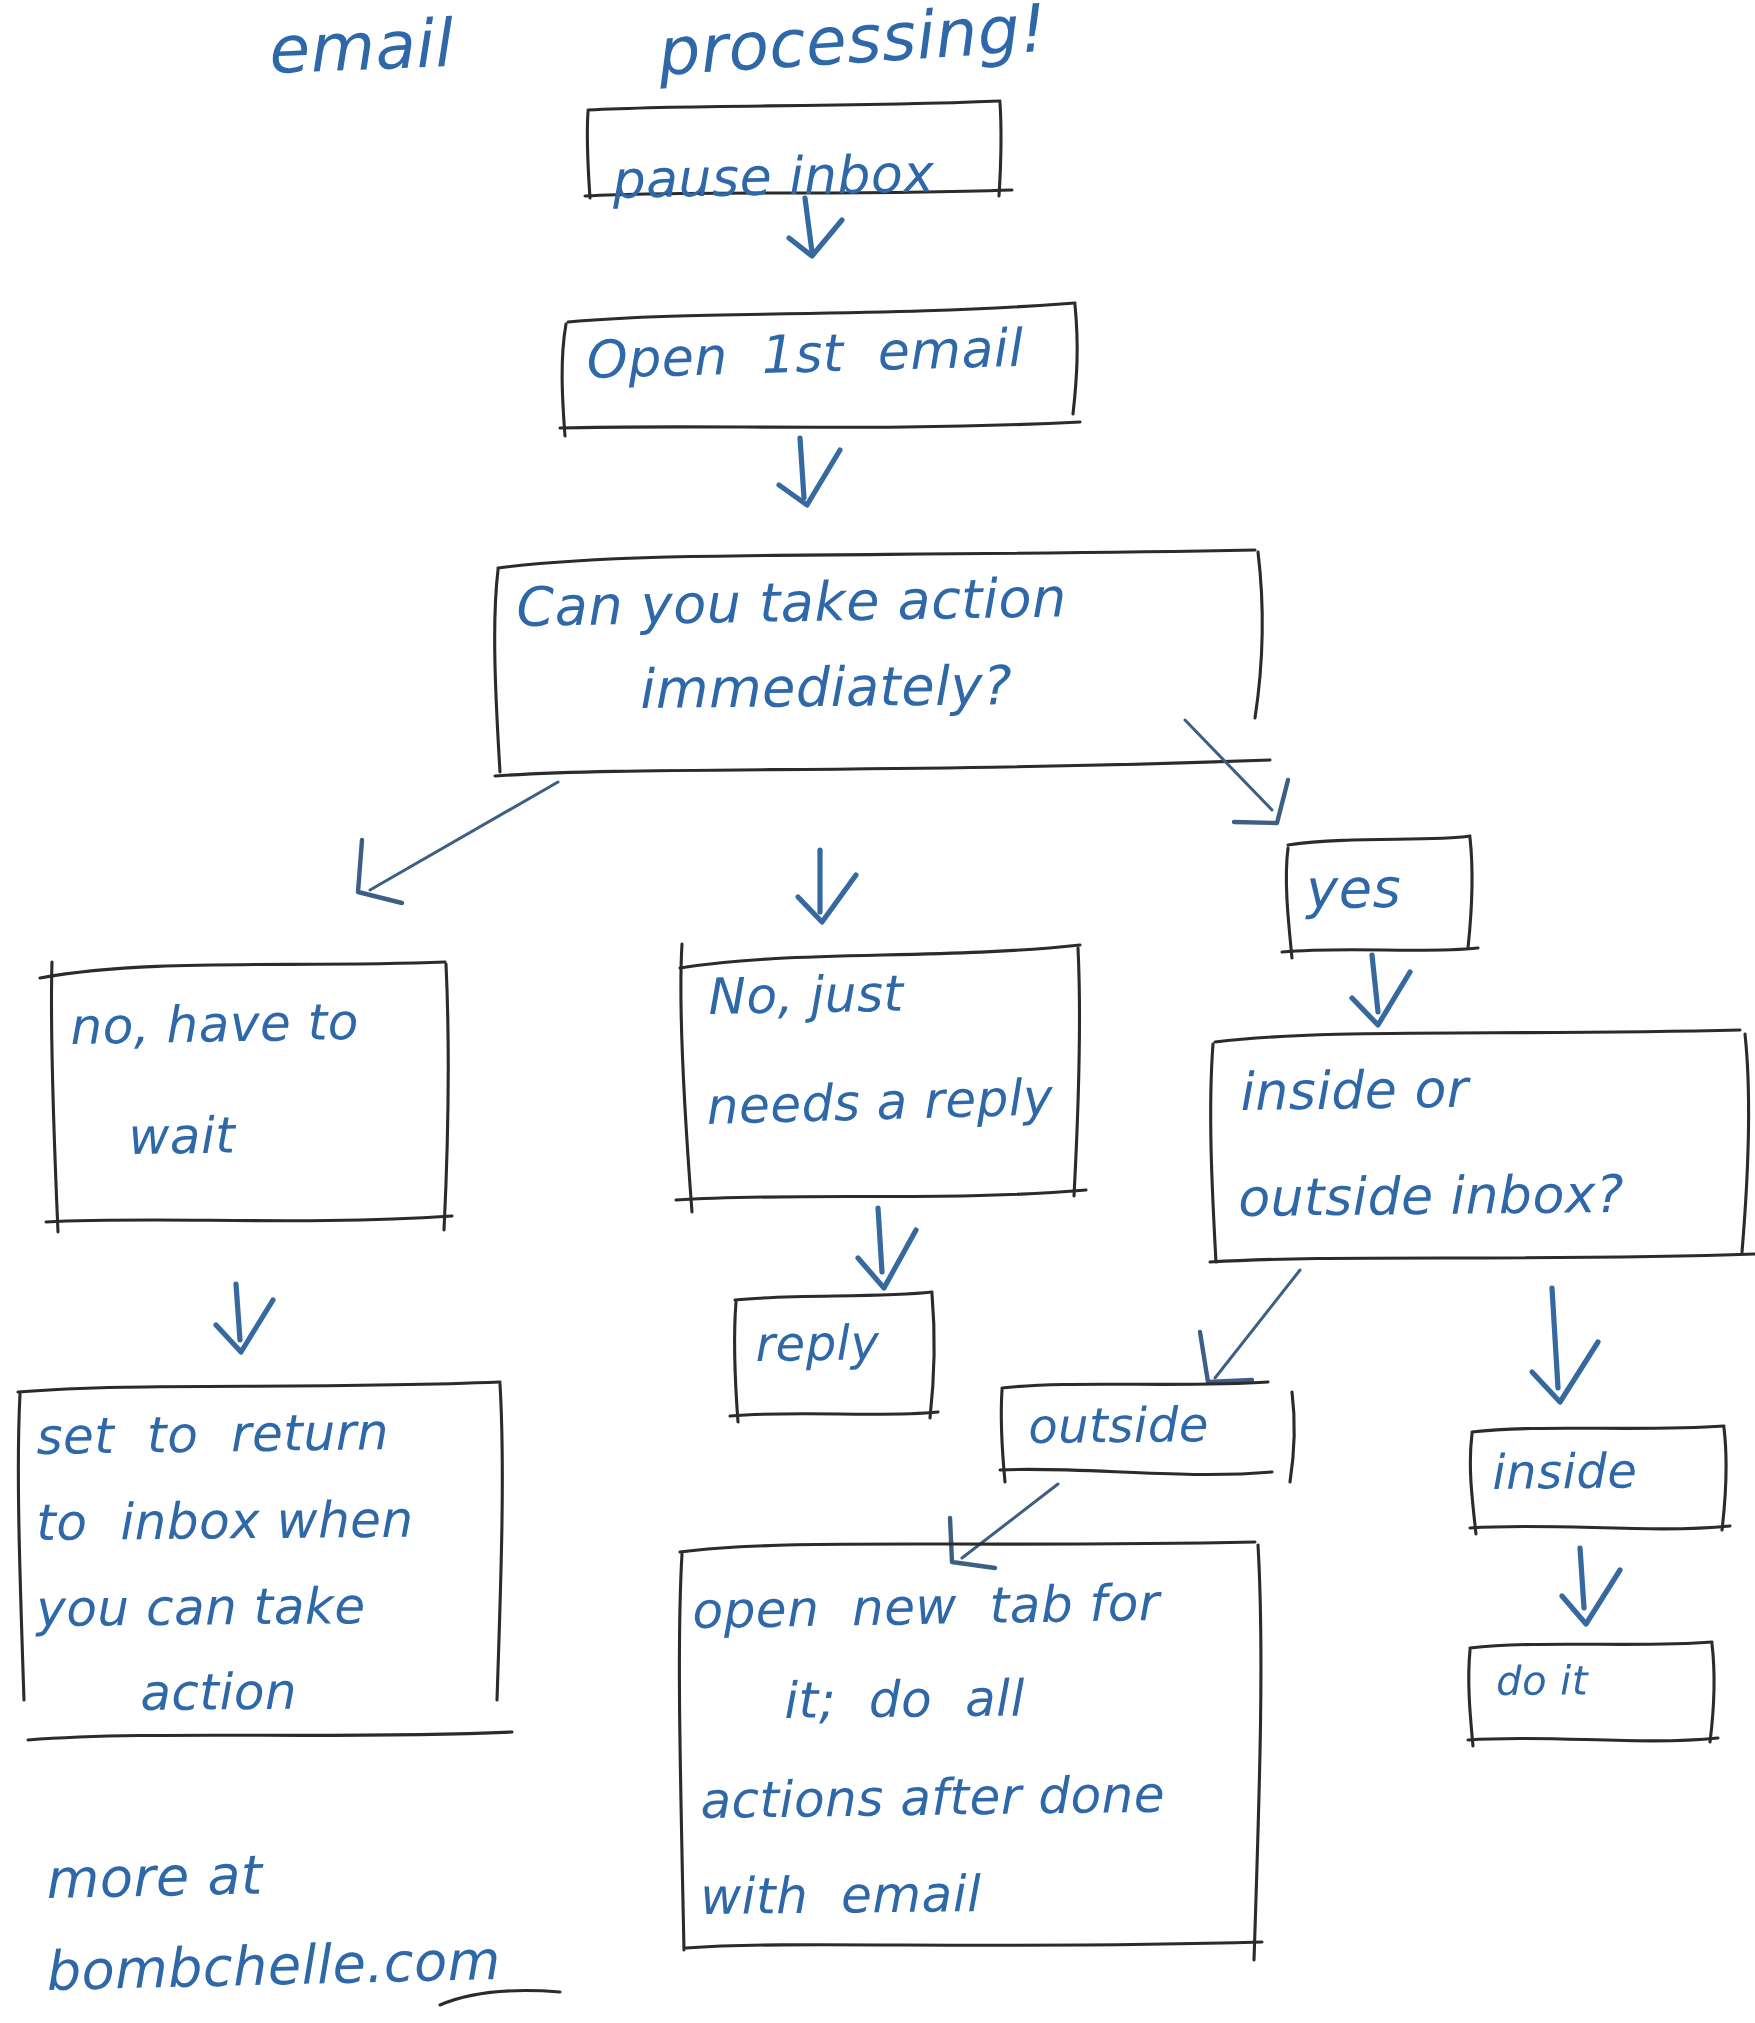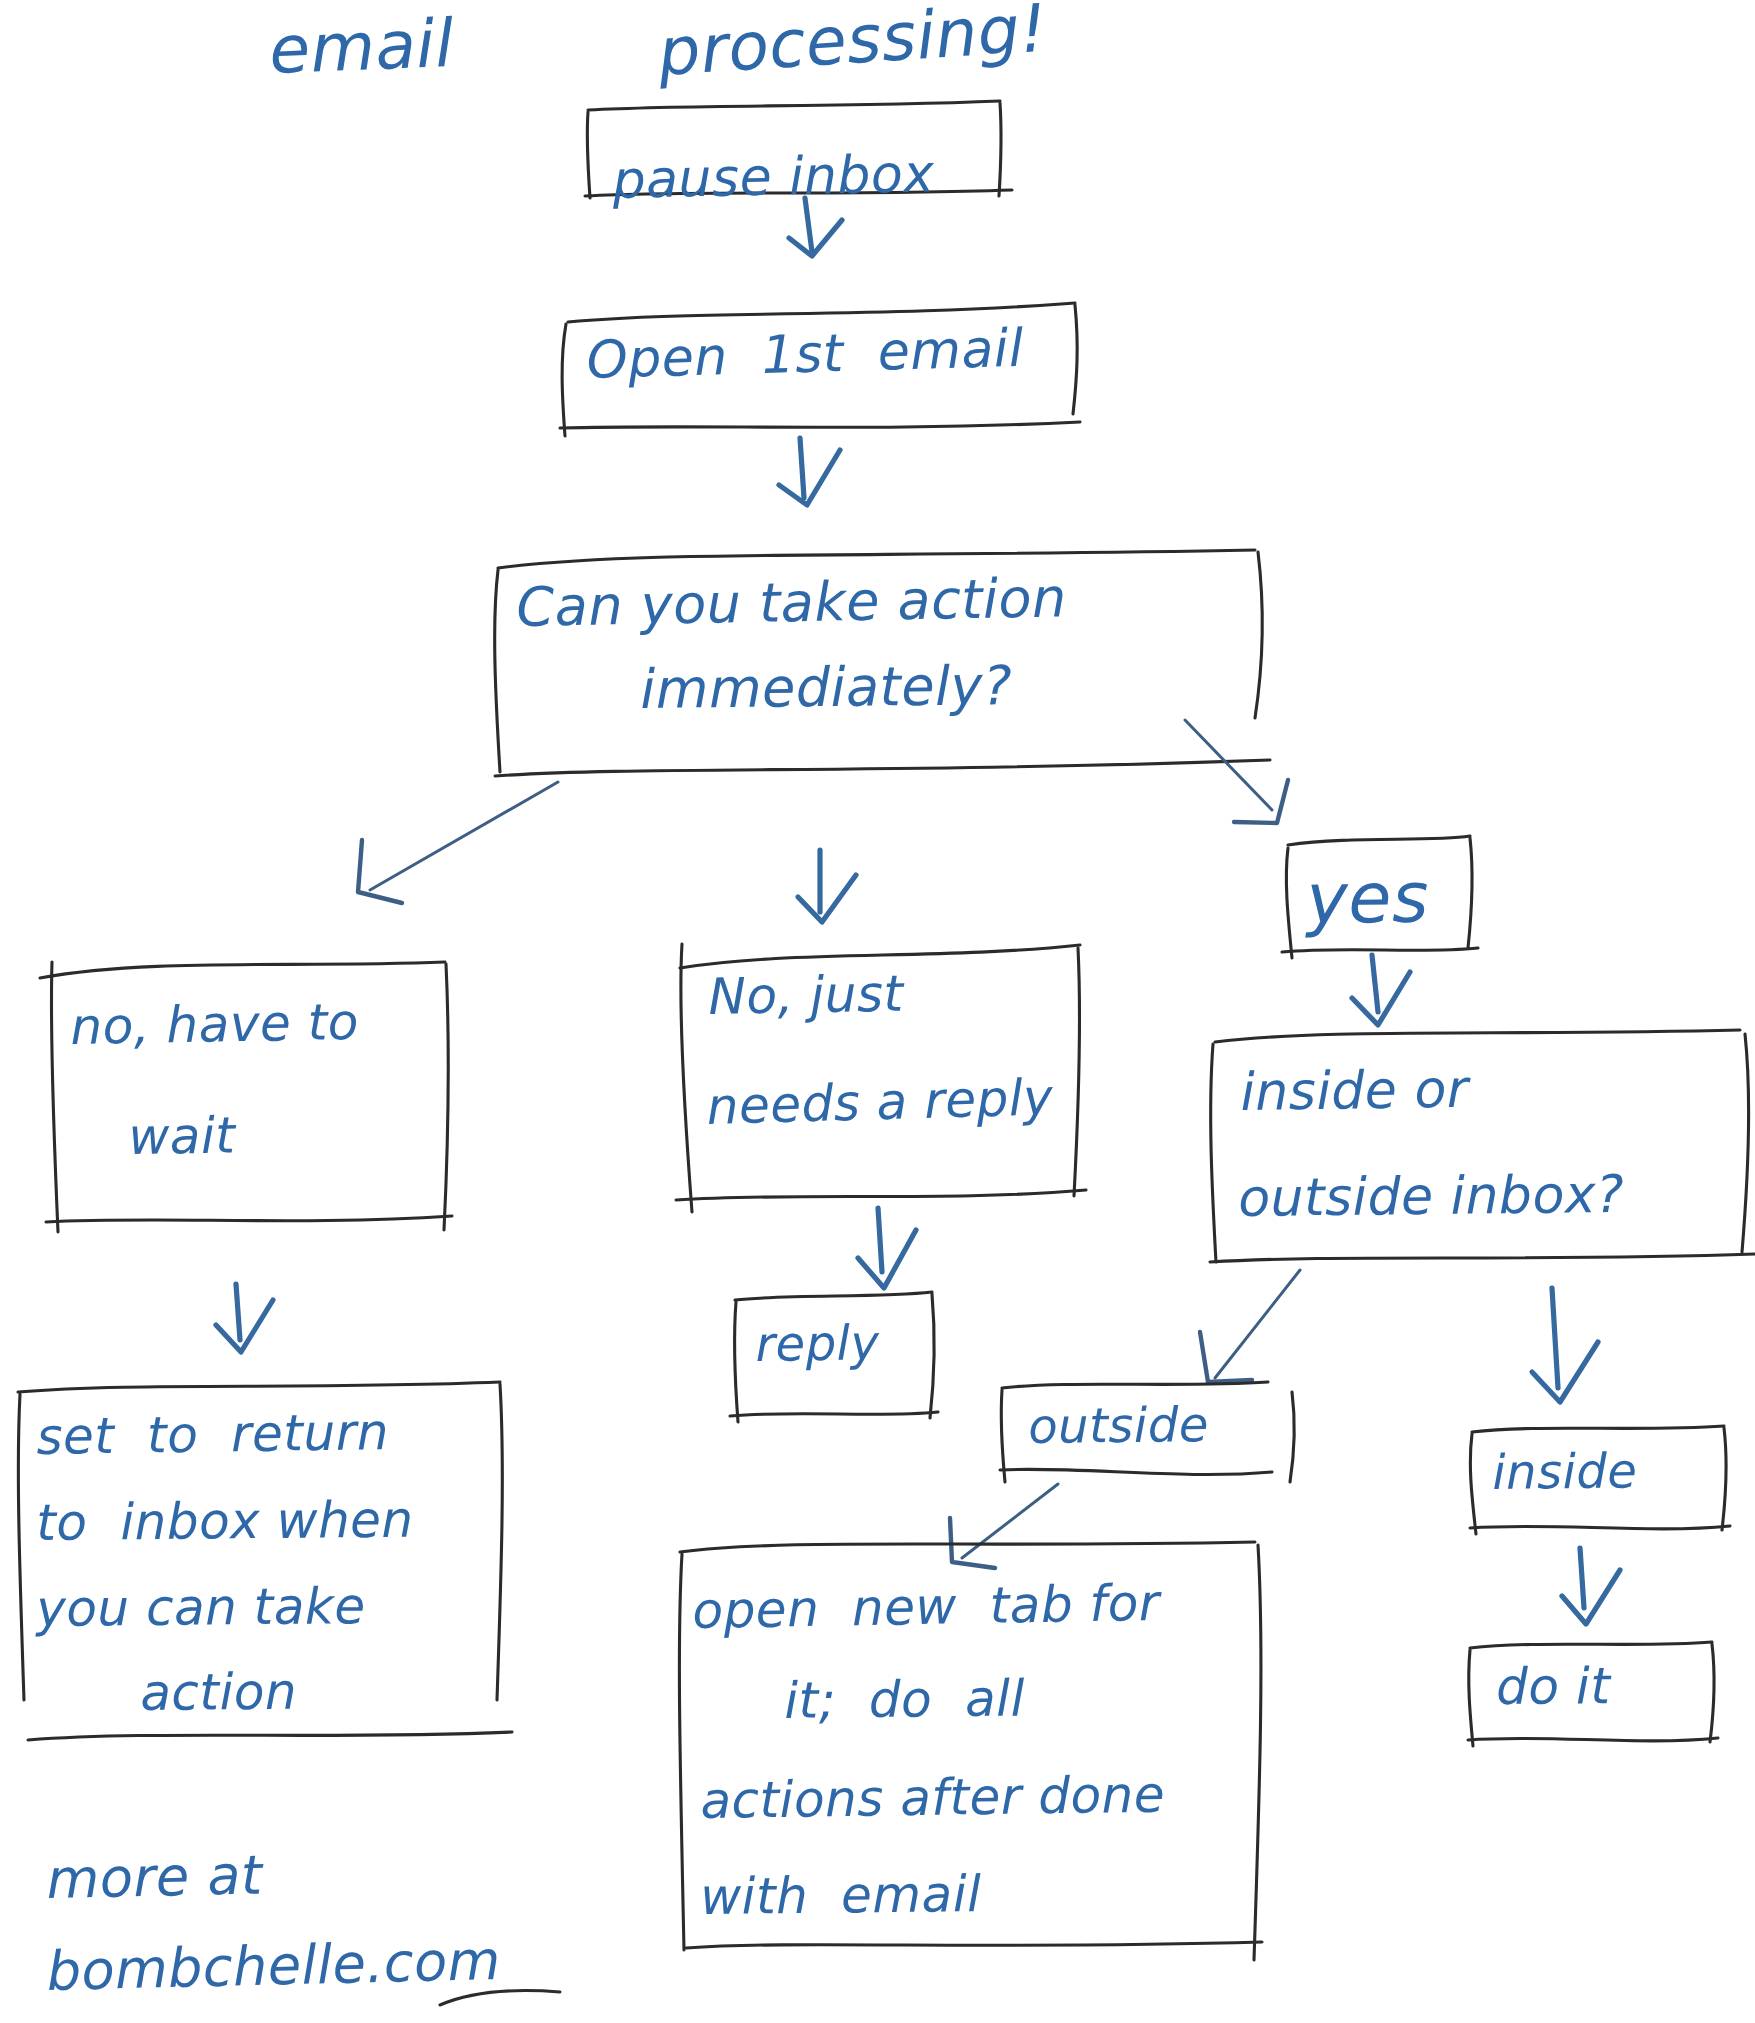--- a/index.html
+++ b/index.html
@@ -202,37 +202,37 @@
 
   <div class="ink node-text" style="left:516px;top:576px;font-size:54px;transform:rotate(-1.0deg);">Can you take action</div>
   <div class="ink node-text" style="left:640px;top:658px;font-size:54px;transform:rotate(-0.6deg);">immediately?</div>
 
   <div class="ink node-text" style="left:70px;top:998px;font-size:50px;transform:rotate(-1.0deg);">no, have to</div>
   <div class="ink node-text" style="left:128px;top:1108px;font-size:50px;transform:rotate(-0.8deg);">wait</div>
 
   <div class="ink node-text" style="left:708px;top:968px;font-size:50px;transform:rotate(-1.0deg);">No, just</div>
   <div class="ink node-text" style="left:706px;top:1078px;font-size:50px;transform:rotate(-1.6deg);">needs a reply</div>
 
-  <div class="ink node-text" style="left:1306px;top:858px;font-size:70px;transform:rotate(-0.6deg);">yes</div>
+  <div class="ink node-text" style="left:1306px;top:858px;font-size:54px;transform:rotate(-0.6deg);">yes</div>
 
   <div class="ink node-text" style="left:1240px;top:1062px;font-size:52px;transform:rotate(-0.8deg);">inside or</div>
   <div class="ink node-text" style="left:1238px;top:1168px;font-size:52px;transform:rotate(-0.6deg);">outside inbox?</div>
 
   <div class="ink node-text" style="left:36px;top:1408px;font-size:50px;transform:rotate(-0.8deg);">set  to  return</div>
   <div class="ink node-text" style="left:36px;top:1494px;font-size:50px;transform:rotate(-0.5deg);">to  inbox when</div>
   <div class="ink node-text" style="left:36px;top:1580px;font-size:50px;transform:rotate(-0.5deg);">you can take</div>
   <div class="ink node-text" style="left:140px;top:1664px;font-size:50px;transform:rotate(-0.5deg);">action</div>
 
   <div class="ink node-text" style="left:755px;top:1316px;font-size:48px;transform:rotate(-0.8deg);">reply</div>
 
   <div class="ink node-text" style="left:1028px;top:1398px;font-size:48px;transform:rotate(-0.6deg);">outside</div>
 
   <div class="ink node-text" style="left:1492px;top:1444px;font-size:48px;transform:rotate(-0.6deg);">inside</div>
 
-  <div class="ink node-text" style="left:1496px;top:1658px;font-size:50px;transform:rotate(-0.4deg);">do it</div>
+  <div class="ink node-text" style="left:1496px;top:1658px;font-size:40px;transform:rotate(-0.4deg);">do it</div>
 
   <div class="ink node-text" style="left:692px;top:1582px;font-size:50px;transform:rotate(-1.0deg);">open  new  tab for</div>
   <div class="ink node-text" style="left:784px;top:1672px;font-size:50px;transform:rotate(-0.6deg);">it;  do  all</div>
   <div class="ink node-text" style="left:700px;top:1772px;font-size:50px;transform:rotate(-0.8deg);">actions after done</div>
   <div class="ink node-text" style="left:700px;top:1868px;font-size:50px;transform:rotate(-0.6deg);">with  email</div>
 
   <div class="ink" style="left:46px;top:1848px;font-size:54px;transform:rotate(-1.2deg);">more at</div>
   <div class="ink" style="left:46px;top:1940px;font-size:54px;transform:rotate(-1.4deg);">bombchelle.com</div>
 
 </div>

